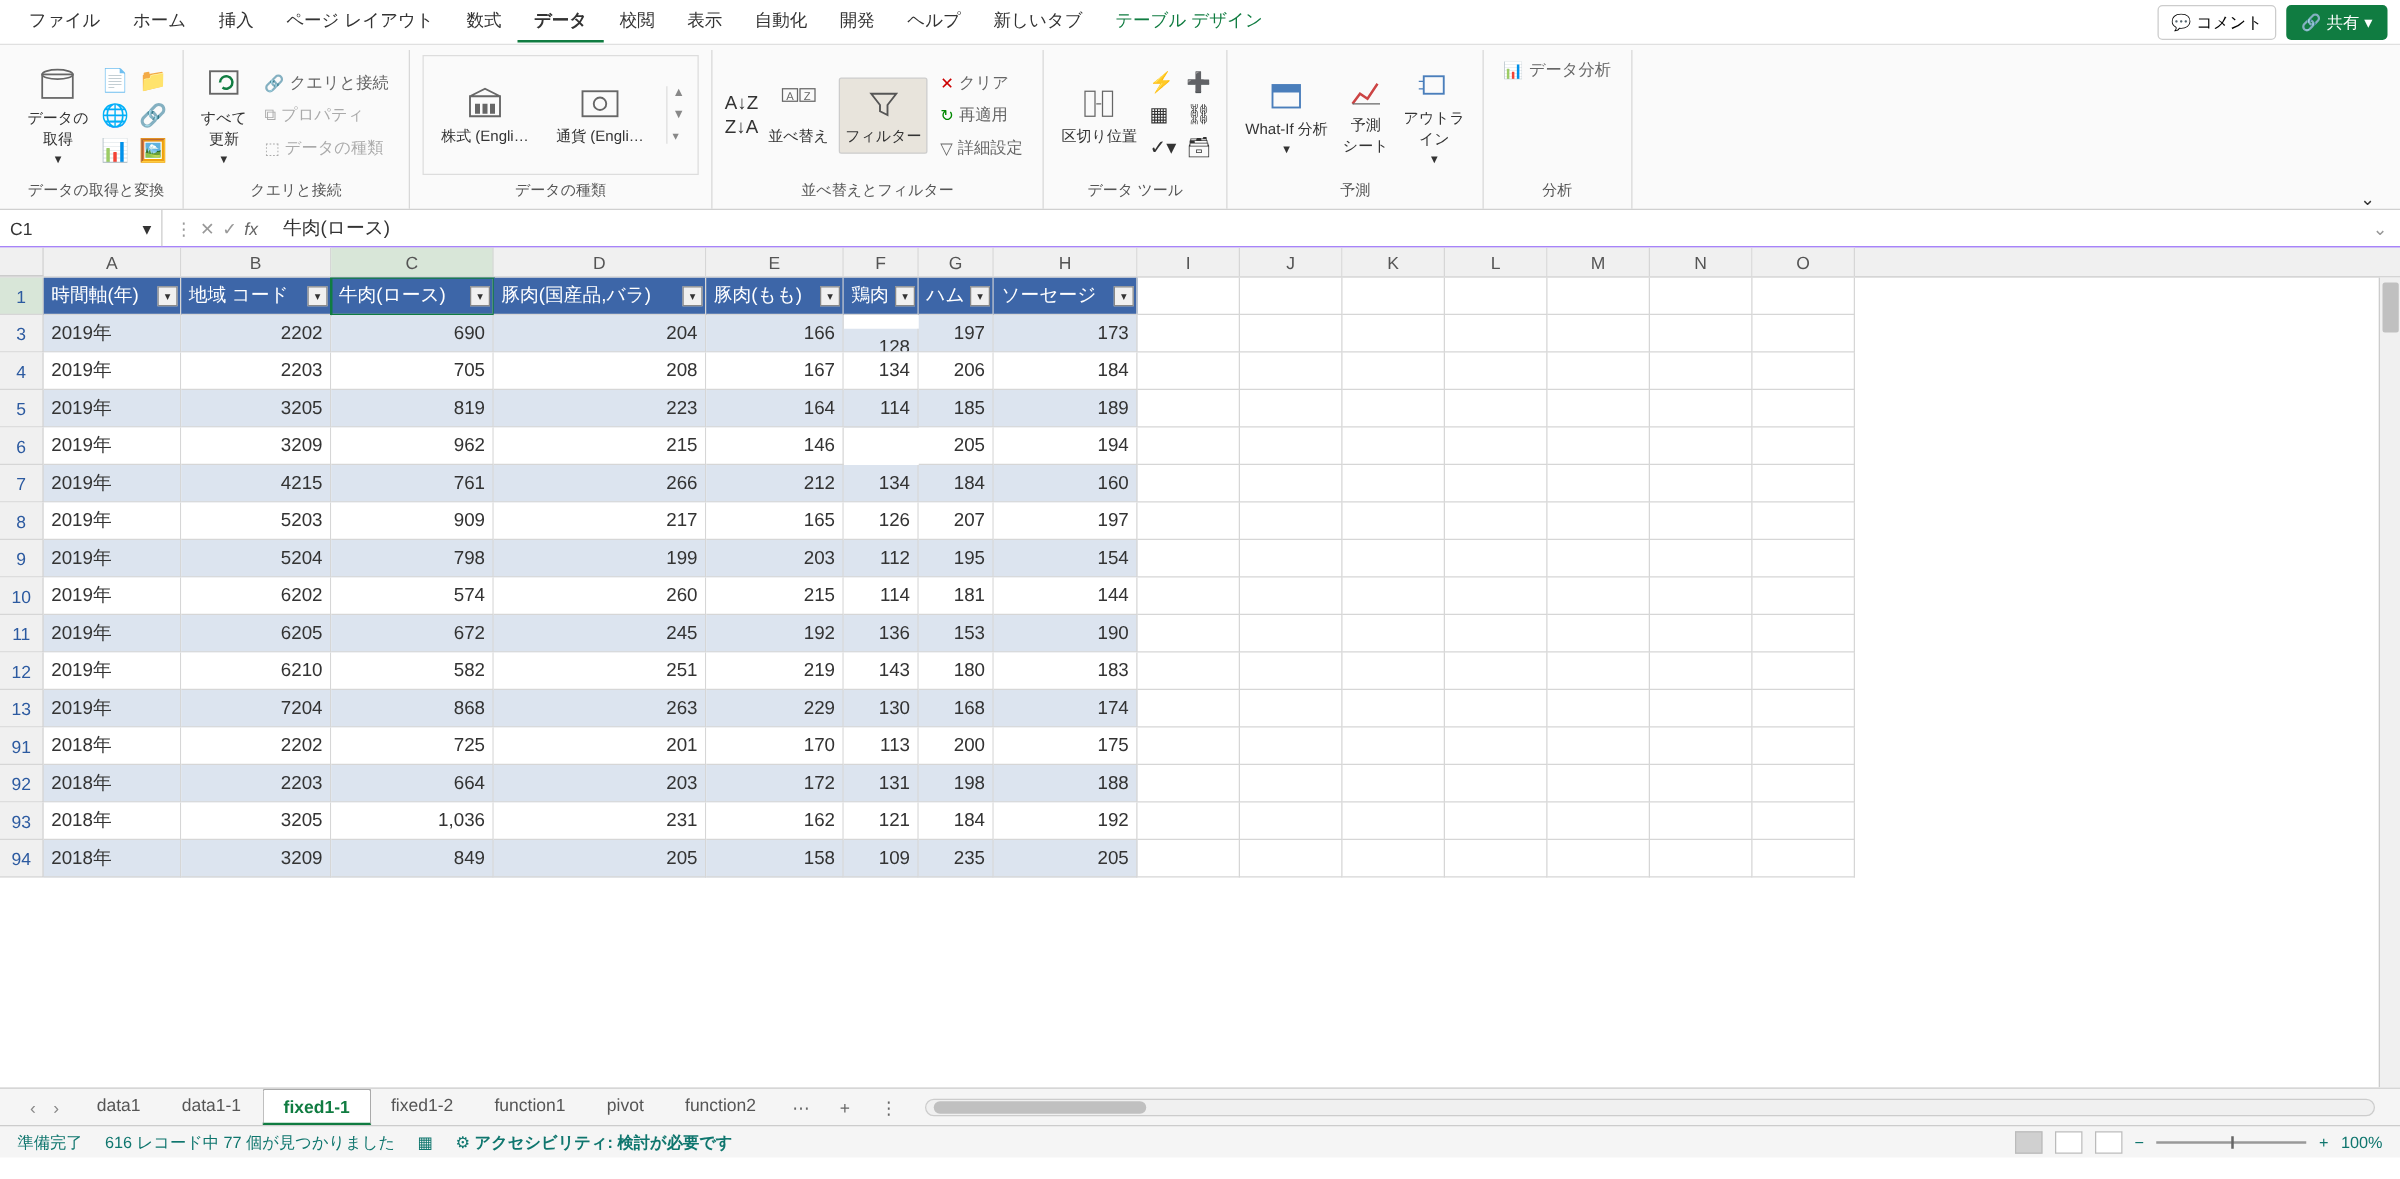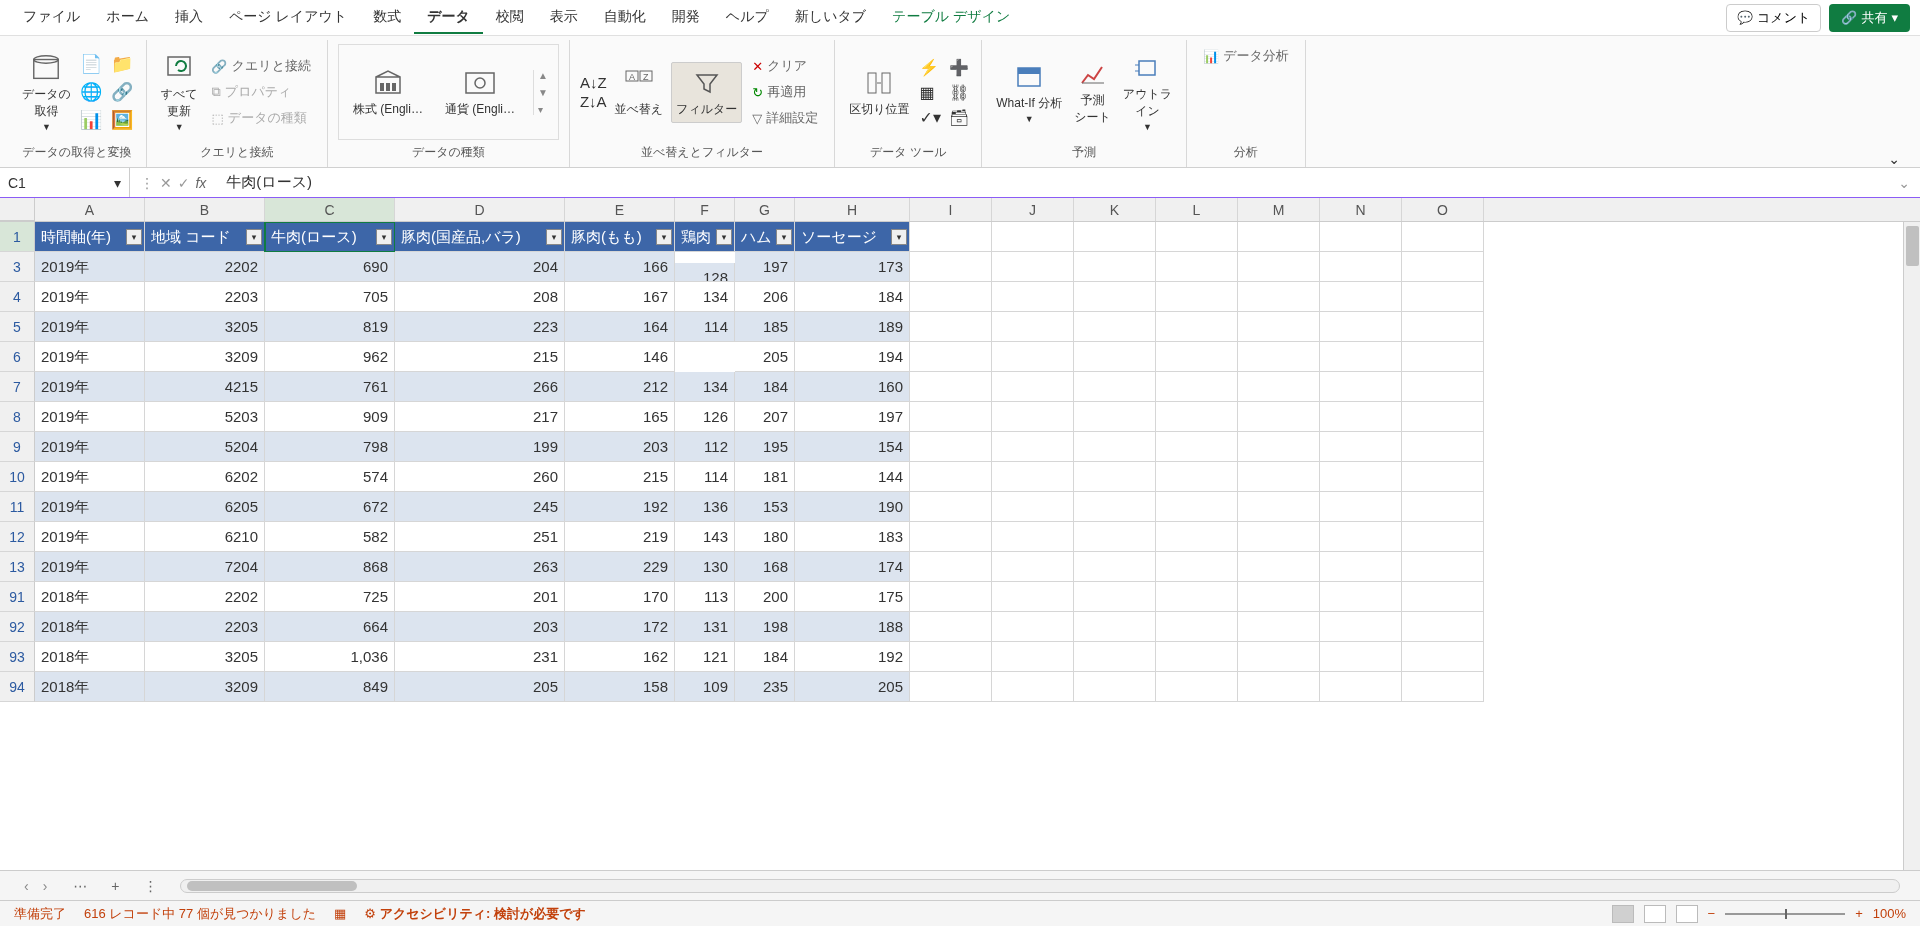--- a/index.html
+++ b/index.html
@@ -60,21 +60,21 @@
 
 .sheet-bar { height:30px; display:flex; align-items:center; background:#f5f5f5; border-top:1px solid #ccc; padding:0 10px; }
 .nav-arrows { display:flex; gap:14px; padding:0 14px; color:#888; }
 .sheet-tab { padding:5px 16px; font-size:14px; color:#555; cursor:pointer; border-right:1px solid transparent; }
 .sheet-tab.active { background:#fff; border:1px solid #aaa; border-bottom:2px solid #107c41; font-weight:600; color:#107c41; border-top-left-radius:2px; border-top-right-radius:2px; }
 .sheet-more { padding:0 12px; color:#666; }
 .hscroll { flex:1; height:14px; background:#f0f0f0; margin:0 10px; border:1px solid #ccc; position:relative; border-radius:7px; }
 .hscroll-thumb { position:absolute; left:6px; top:1px; height:10px; width:170px; background:#c0c0c0; border-radius:5px; }
 
 
-.status-bar { height:26px; background:#f5f5f5; border-top:1px solid #ccc; display:flex; align-items:center; padding:0 14px; font-size:13px; color:#c2410c; gap:18px; }
+.status-bar { height:26px; background:#f5f5f5; border-top:1px solid #ccc; display:flex; align-items:center; padding:0 14px; font-size:13px; color:#0f766e; gap:18px; }
 .status-right { margin-left:auto; display:flex; align-items:center; gap:10px; }
 .view-btn { width:22px; height:18px; border:1px solid #bbb; background:#fff; }
 .view-btn.active { background:#d0d0d0; }
 .zoom-slider { width:120px; height:2px; background:#999; position:relative; }
 .zoom-slider::after { content:""; position:absolute; left:50%; top:-4px; width:2px; height:10px; background:#666; }
 
 svg { display:block; }
 </style>
 </head>
 <body>
@@ -674,20 +674,29 @@
   <div class="vscroll">
       <div class="vscroll-thumb"></div>
     </div>
 </div>
 
 <div class="sheet-bar">
   <div class="nav-arrows">
     <span>‹</span>
     <span>›</span>
   </div>
+  <div id="sheet-tabs" style="display:flex;">
+      <div class="sheet-tab">data1</div>
+      <div class="sheet-tab">data1-1</div>
+      <div class="sheet-tab active">fixed1-1</div>
+      <div class="sheet-tab">fixed1-2</div>
+      <div class="sheet-tab">function1</div>
+      <div class="sheet-tab">pivot</div>
+      <div class="sheet-tab">function2</div>
+    </div>
   <div class="sheet-more">⋯</div>
   <div class="sheet-more">+</div>
   <div class="sheet-more">⋮</div>
   <div class="hscroll">
       <div class="hscroll-thumb"></div>
     </div>
 </div>
 
 <div class="status-bar">
   <span>準備完了</span>

